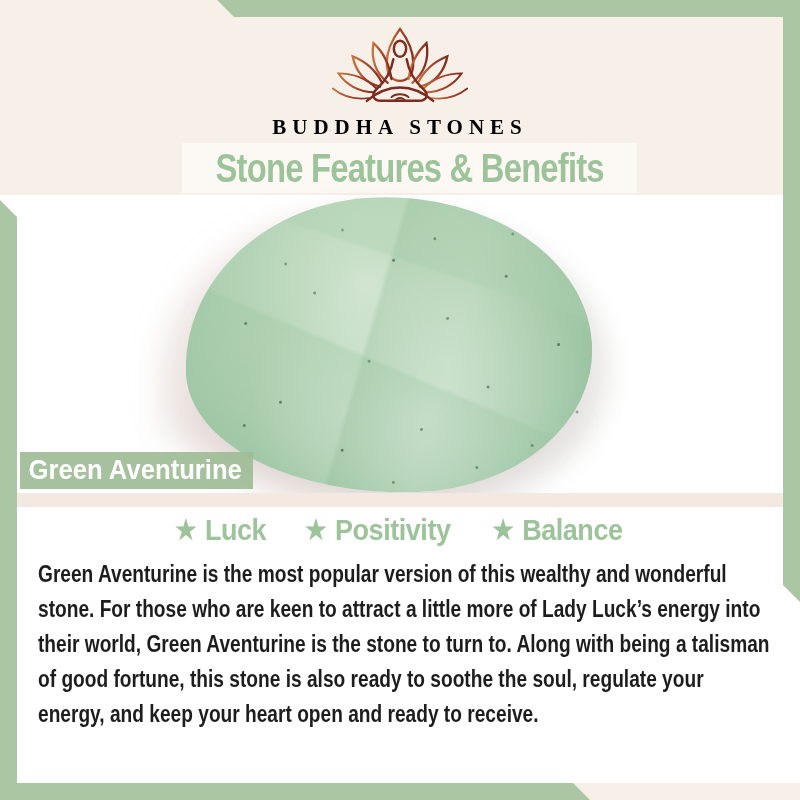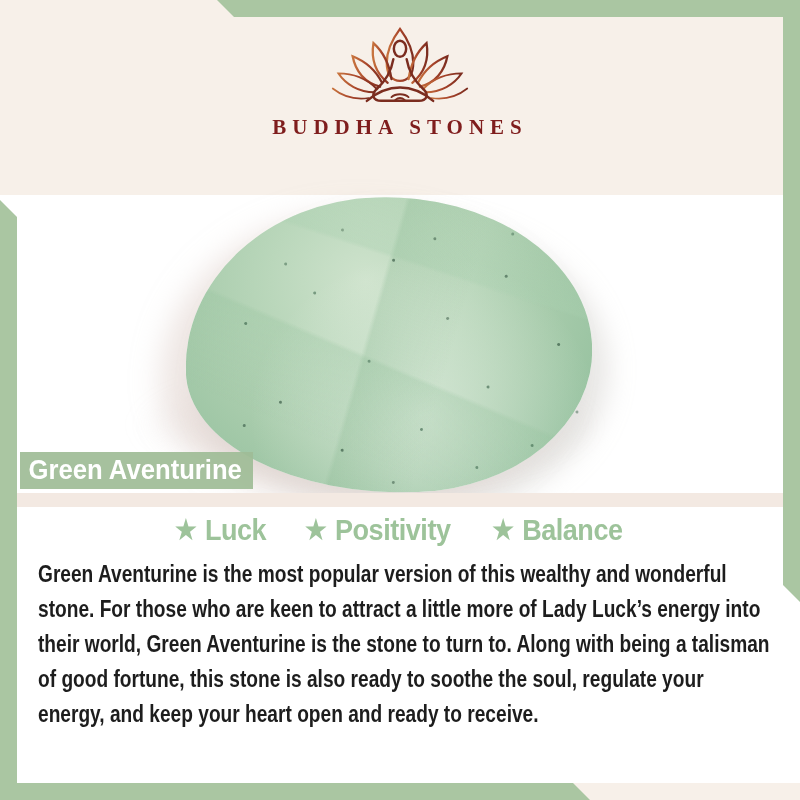--- a/index.html
+++ b/index.html
@@ -25,21 +25,21 @@
                   clip-path: polygon(0 0, calc(100% - 17px) 0, 100% 100%, 0 100%); }
 
   
   .header { position: absolute; left: 0; top: 0; width: 800px; height: 195px; }
   .logo { position: absolute; left: 325px; top: 26px; width: 150px; height: 90px; }
   .brand-name {
     position: absolute; left: 0; top: 115px; width: 800px;
     text-align: center;
     font-family: "Liberation Serif", serif;
     font-size: 21px; font-weight: 600; letter-spacing: 6px;
-    color: #7f1d1d;
+    color: #000000;
   }
   .title-band {
     position: absolute; left: 182px; top: 143px; width: 455px; height: 50px;
     background: #fcf8f4;
     display: flex; align-items: center; justify-content: center;
   }
   .page-title {
     font-size: 41px; font-weight: bold; color: #9dc39a;
     white-space: nowrap;
     transform: scaleX(0.80);
@@ -155,20 +155,23 @@
 
         <path d="M68,35 C66,47 60,58 50,67 C44,73 47,79 55,79 L95,79 C103,79 106,73 100,67 C90,58 84,47 82,35"></path>
 
         <path d="M40,79 C52,69 64,65 75,65 C86,65 98,69 110,79"></path>
 
         <path d="M66,75 C70,71 80,71 84,75" stroke-width="2"></path>
         <path d="M70,78 q5,-4 10,0" stroke-width="1.8"></path>
       </g>
     </svg>
     <div class="brand-name">BUDDHA STONES</div>
+    <div class="title-band">
+      <div class="page-title">Stone Features &amp; Benefits</div>
+    </div>
   </div>
 
   <div class="photo-area">
     <div class="stone-shadow"></div>
     <div class="stone"></div>
     <div class="label-band">
       <span class="label-text">Green Aventurine</span>
     </div>
   </div>
 

